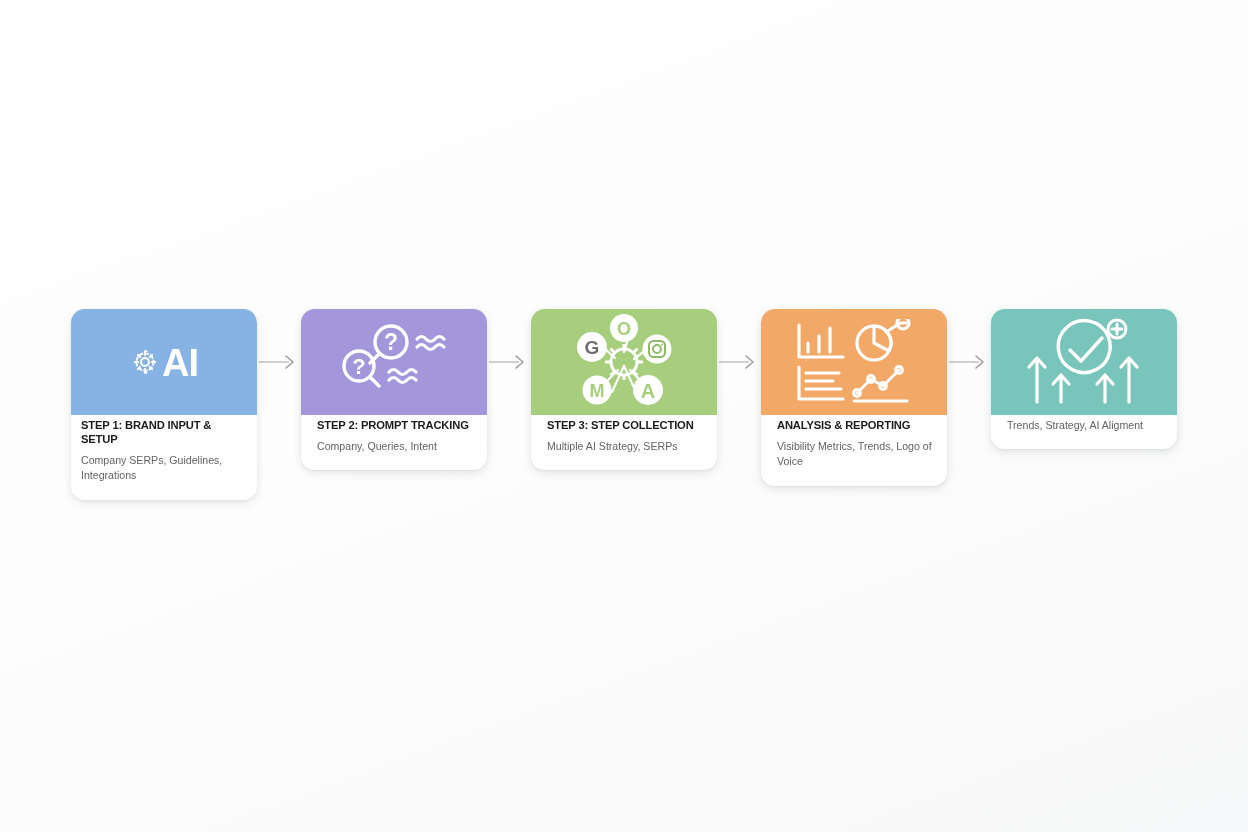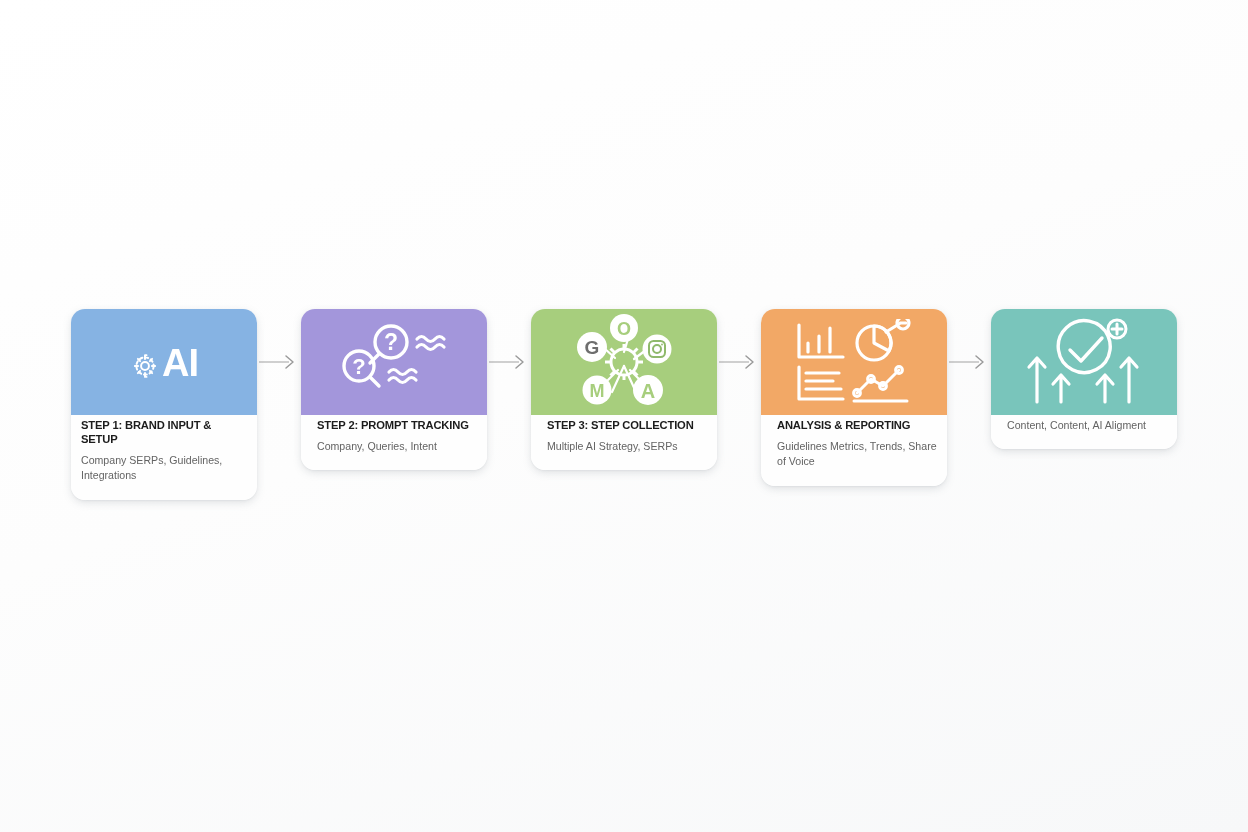--- a/index.html
+++ b/index.html
@@ -78,21 +78,21 @@
     display: flex;
     align-items: center;
     justify-content: center;
     flex: 0 0 auto;
   }
   .connector svg { display: block; }
 
   .icon-svg { display: block; }
   .ai-wrap {
     display: flex;
-    align-items: flex-end;
+    align-items: center;
     gap: 2px;
   }
   .ai-text {
     font-family: "Liberation Sans", sans-serif;
     font-size: 38px;
     font-weight: bold;
     color: #ffffff;
     letter-spacing: -1px;
     line-height: 1;
     position: relative;
@@ -245,21 +245,21 @@
             <circle cx="66" cy="74" r="3.4"></circle>
             <circle cx="80" cy="60" r="3.4"></circle>
             <circle cx="92" cy="67" r="3.4"></circle>
             <circle cx="108" cy="51" r="3.4"></circle>
             <path d="M63 82 H116"></path>
           </g>
         </svg>
       </div>
       <div class="card-body">
         <div class="card-title">ANALYSIS &amp; REPORTING</div>
-        <div class="card-desc">Guidelines Metrics, Trends, Share of Voice</div>
+        <div class="card-desc">Visibility Metrics, Trends, Logo of Voice</div>
       </div>
     </div>
 
     <div class="connector">
       <svg width="40" height="20" viewBox="0 0 40 20">
         <path d="M0 10 H30" stroke="#a9a9a9" stroke-width="1.1" fill="none"></path>
         <path d="M27 4 L34 10 L27 16" stroke="#9a9a9a" stroke-width="1.5" fill="none" stroke-linecap="round" stroke-linejoin="round"></path>
       </svg>
     </div>
 
@@ -276,18 +276,18 @@
           </g>
           <g fill="none" stroke="#ffffff" stroke-width="3.2" stroke-linecap="round" stroke-linejoin="round">
             <path d="M14 84 V40 M6 49 L14 40 L22 49"></path>
             <path d="M38 84 V57 M30 66 L38 57 L46 66"></path>
             <path d="M82 84 V57 M74 66 L82 57 L90 66"></path>
             <path d="M106 84 V40 M98 49 L106 40 L114 49"></path>
           </g>
         </svg>
       </div>
       <div class="card-body">
-        <div class="card-desc">Content, Content, AI Aligment</div>
+        <div class="card-desc">Trends, Strategy, AI Aligment</div>
       </div>
     </div>
 
   </div>
 </div>
 
 </body></html>

